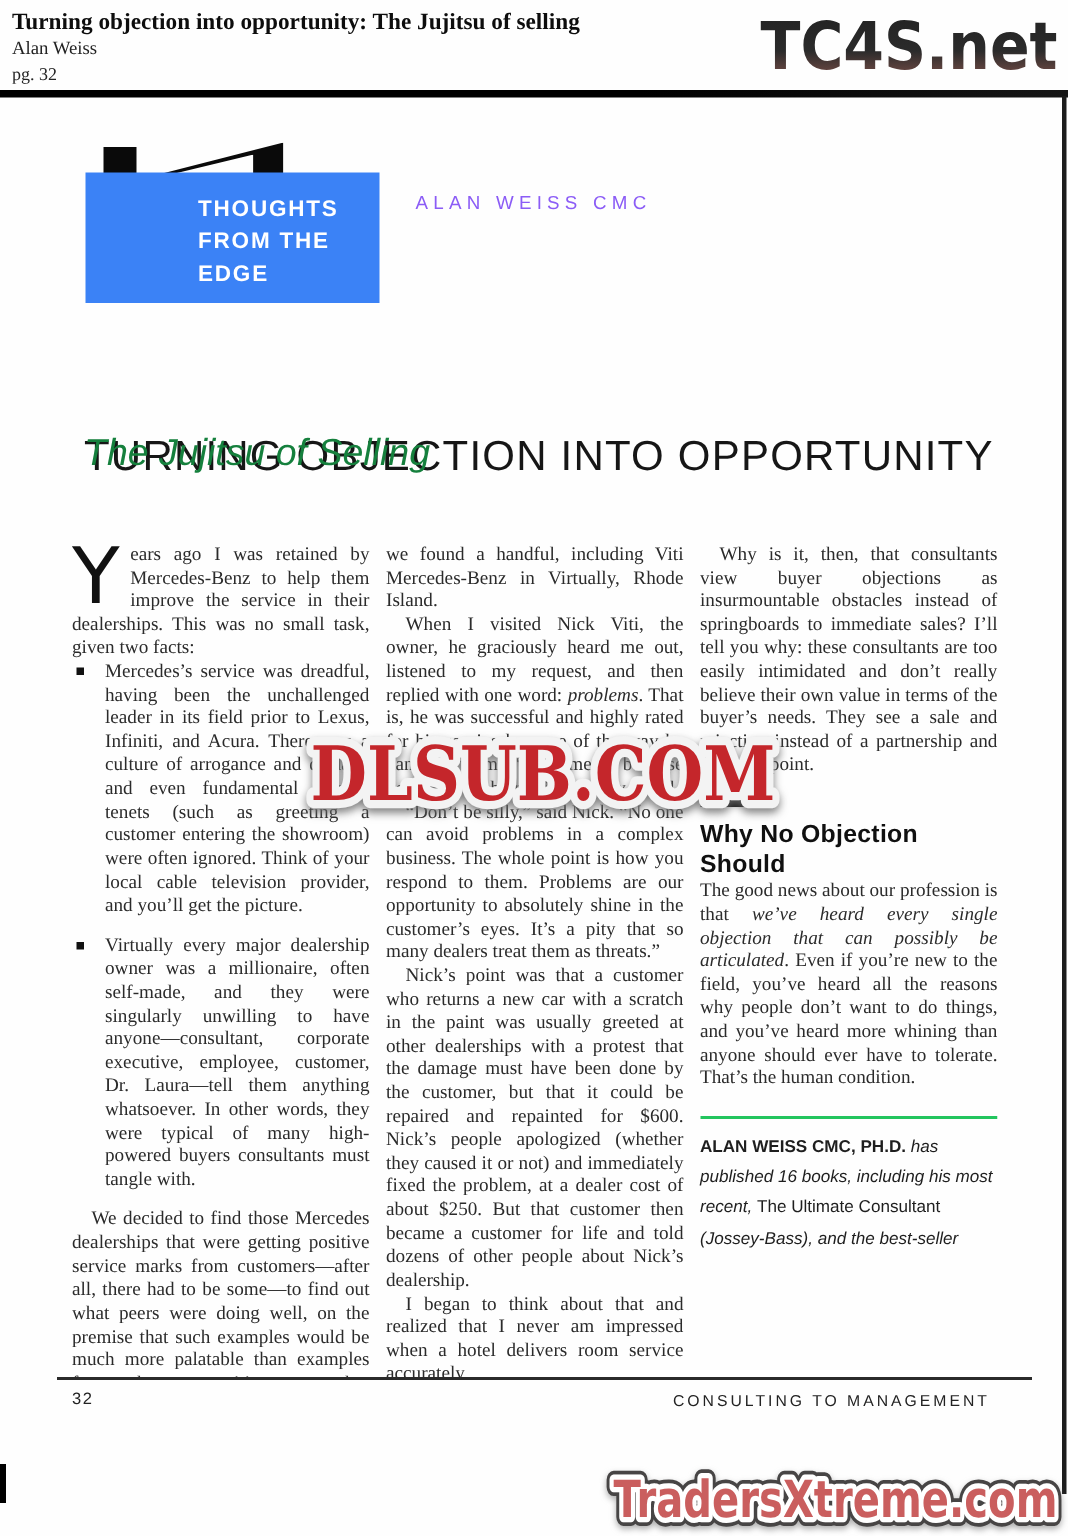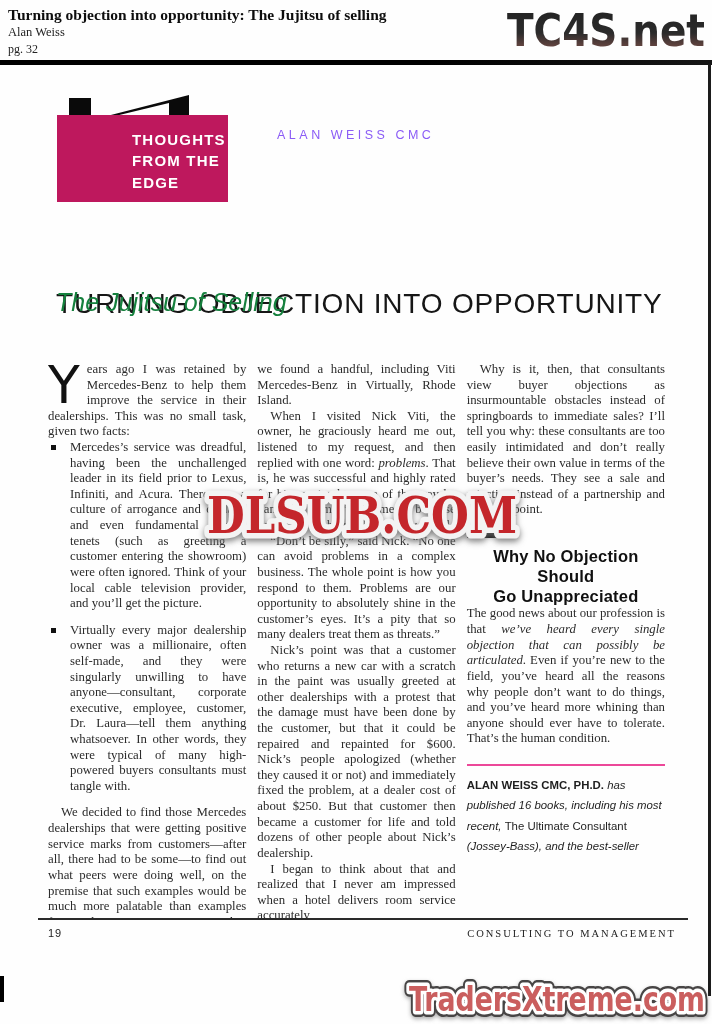--- a/index.html
+++ b/index.html
@@ -24,21 +24,21 @@
   .wm-top{position:absolute; left:503px; top:4px;}
   .wm-mid{position:absolute; left:197px; top:478px; filter:drop-shadow(0px 3px 3px rgba(105,105,105,.85));}
   .wm-bottom{position:absolute; left:404px; top:977px; filter:drop-shadow(0px 2px 2px rgba(120,120,120,.6));}
   
   .logo-wrap{position:absolute; left:57px; top:95px;}
   .logo-chimney{position:absolute; left:12px; top:3px; width:22px; height:19px; background:#0a0a0a;}
   .logo-flag{position:absolute; left:46px; top:0; width:86px; height:22px; background:#0a0a0a;
     clip-path:polygon(0 100%, 100% 0, 100% 100%);}
   .logo-flag-notch{position:absolute; left:54px; top:8px; width:58px; height:14px; background:#fefefe;
     clip-path:polygon(0 100%, 100% 0, 100% 100%);}
-  .logo-box{position:absolute; left:0; top:20px; width:171px; height:87px; background:#be185d;}
+  .logo-box{position:absolute; left:0; top:20px; width:196px; height:87px; background:#3b82f6;}
   .logo-text{position:absolute; left:75px; top:14px; color:#fff;
     font-family:"Liberation Sans", sans-serif; font-weight:bold; font-size:15px;
     letter-spacing:1.2px; line-height:1.42;}
   .byline{position:absolute; left:277px; top:128px; font-family:"Liberation Sans", sans-serif;
     font-size:12.5px; letter-spacing:3.5px; color:#8b5cf6;}
   
   .art-title{position:absolute; left:56px; top:252px; font-family:"Liberation Sans", sans-serif;
     font-size:28px; letter-spacing:0.8px; color:#161616;margin-top:36px;}
   .art-subtitle{position:absolute; left:56px; top:288px; font-family:"Liberation Sans", sans-serif;
     font-style:italic; font-size:25px; color:#15803d;}
@@ -52,30 +52,30 @@
     font-size:52px; line-height:0.82; padding:2px 7px 0 0; color:#111;}
   .intro{margin-bottom:10px;}
   .bullet-item{position:relative; padding-left:22px; margin-bottom:11px;}
   .bullet-item::before{content:""; position:absolute; left:3px; top:5px; width:5px; height:5px; background:#111;}
   .closing{margin-top:13px;}
   .closing{text-indent:13px;}
   
   .section-block{margin-top:15px;}
   .section-bar{width:42px; height:5px; background:#0d0d0d; margin-bottom:8px;}
   .section-heading{font-family:"Liberation Sans", sans-serif; font-weight:bold;
-    font-size:16.5px; line-height:1.22; letter-spacing:0.2px; color:#101010; text-align:center;}
+    font-size:16.5px; line-height:1.22; letter-spacing:0.2px; color:#101010; text-align:left;}
   .section-para{margin-top:8px;}
-  .bio-box{margin-top:17px; border-top:2px solid #ec4899; padding-top:9px;
+  .bio-box{margin-top:17px; border-top:2px solid #22c55e; padding-top:9px;
     font-family:"Liberation Sans", sans-serif; font-size:11.4px; line-height:1.78;
     text-align:left; color:#1e1e1e;}
   
   .footer-rule{position:absolute; left:38px; top:918px; width:650px; height:2px; background:#2a2a2a;}
   .footer-page{position:absolute; left:48px; top:927px; font-family:"Liberation Sans", sans-serif;
     font-size:11px; letter-spacing:1px; color:#222;}
-  .footer-journal{position:absolute; right:36px; top:928px; font-family:Liberation Serif, serif;
+  .footer-journal{position:absolute; right:52px; top:928px; font-family:Liberation Sans, sans-serif;
     font-size:10.5px; letter-spacing:2px; color:#222;}
   
   .copyright{position:absolute; left:10px; top:988px; font-family:"DejaVu Sans", sans-serif;
     font-size:12.5px; color:#1b1b1b; white-space:nowrap;}
 </style>
 </head>
 <body>
 
 <div class="page">
 
@@ -133,31 +133,30 @@
       <p class="indent">Nick’s point was that a customer who returns a new car with a scratch in the paint was usually greeted at other dealerships with a protest that the damage must have been done by the customer, but that it could be repaired and repainted for $600. Nick’s people apologized (whether they caused it or not) and immediately fixed the problem, at a dealer cost of about $250. But that customer then became a customer for life and told dozens of other people about Nick’s dealership.</p>
       <p class="indent">I began to think about that and realized that I never am impressed when a hotel delivers room service accurately,</p>
     </div>
 
     <div class="col">
       <p class="indent">Why is it, then, that consultants view buyer objections as insurmountable obstacles instead of springboards to immediate sales? I’ll tell you why: these consultants are too easily intimidated and don’t really believe their own value in terms of the buyer’s needs. They see a sale and rejection instead of a partnership and leverage point.</p>
       <div class="section-block">
         <div class="section-bar"></div>
         <div class="section-heading">
           <div>Why No Objection Should</div>
-          <div>Go Unappreciated</div>
         </div>
       </div>
       <p class="section-para"><span style="font-style: normal;">The good news about our profession is that </span><span style="font-style: italic;">we’ve heard every single objection that can possibly be articulated</span><span style="font-style: normal;">. Even if you’re new to the field, you’ve heard all the reasons why people don’t want to do things, and you’ve heard more whining than anyone should ever have to tolerate. That’s the human condition.</span></p>
       <div class="bio-box"><span style="font-style: normal; font-weight: bold;">ALAN WEISS CMC, PH.D.</span><span style="font-style: italic;"> has published 16 books, including his most recent, </span><span style="font-style: normal;">The Ultimate Consultant</span><span style="font-style: italic;"> (Jossey-Bass), and the best-seller </span></div>
     </div>
 
   </div>
 
   <div class="footer-rule"></div>
-  <div class="footer-page">19</div>
+  <div class="footer-page">32</div>
   <div class="footer-journal">CONSULTING TO MANAGEMENT</div>
 
 
   <svg class="wm-mid" width="332" height="74">
     <text x="10" y="55" font-family="DejaVu Serif, serif" font-weight="bold" font-size="50" fill="none" stroke="#f3f3f3" stroke-width="11" stroke-linejoin="round" textLength="310" lengthAdjust="spacingAndGlyphs">DLSUB.COM</text>
     <text x="10" y="55" font-family="DejaVu Serif, serif" font-weight="bold" font-size="50" fill="#c4262b" textLength="310" lengthAdjust="spacingAndGlyphs">DLSUB.COM</text>
   </svg>
 
   <svg class="wm-bottom" width="308" height="46">
     <text x="5" y="34" font-family="DejaVu Sans, sans-serif" font-weight="bold" font-size="34" fill="none" stroke="#474545" stroke-width="12" stroke-linejoin="round" textLength="296" lengthAdjust="spacingAndGlyphs">TradersXtreme.com</text>

